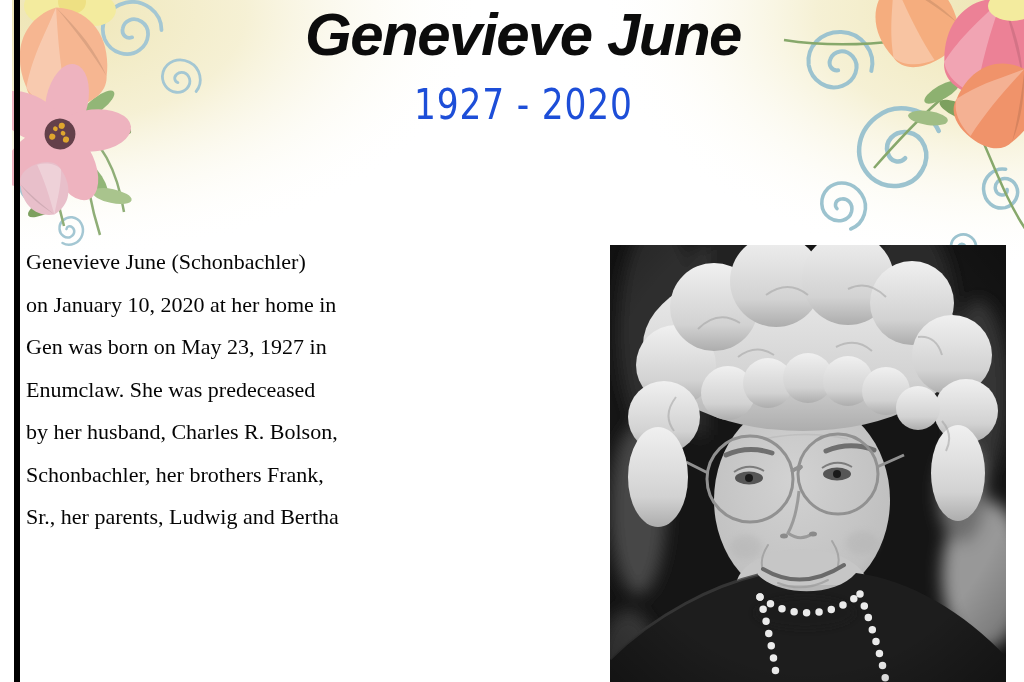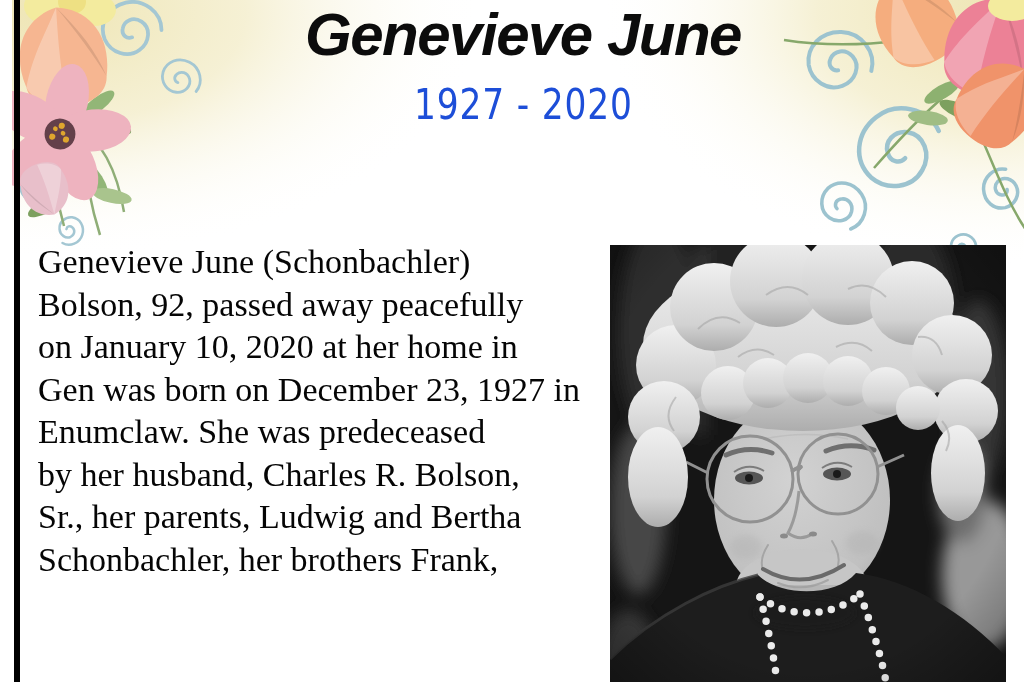--- a/index.html
+++ b/index.html
@@ -10,22 +10,22 @@
   .border-right{left:1014px;width:7px;}
   .decor{position:absolute;top:0;z-index:1;}
   .decor-left{left:0;}
   .decor-right{left:594px;}
   .header{position:absolute;left:8px;right:10px;top:-6px;text-align:center;z-index:3;}
   .name-line{display:block;font-family:"Liberation Sans","DejaVu Sans",sans-serif;
              font-weight:bold;font-style:italic;font-size:60px;line-height:82px;
              letter-spacing:-1.5px;color:#0c0c0c;white-space:nowrap;}
   .years{margin-top:3px;font-family:"DejaVu Sans",sans-serif;font-size:42px;line-height:52px;color:#1d4ed8;}
   .years-inner{display:inline-block;transform:scaleX(0.82);transform-origin:50% 50%;letter-spacing:1px;}
-  .body-text{position:absolute;left:26px;top:241px;width:600px;z-index:3;
-             font-family:"Liberation Serif","DejaVu Serif",serif;font-size:34px;
+  .body-text{position:absolute;left:14px;top:241px;width:600px;z-index:3;
+             font-family:"Liberation Serif","DejaVu Serif",serif;font-size:22px;
              line-height:42.5px;color:#050505;}
   .tline{white-space:nowrap;}
   .photo{position:absolute;left:598px;top:245px;width:396px;height:437px;z-index:2;}
 </style>
 </head>
 <body>
 
 <div class="page">
 
   <svg class="decor decor-left" width="460" height="260" viewBox="0 0 460 260">
@@ -136,27 +136,26 @@
     <div>
       <span class="name-line">Genevieve June</span>
     </div>
     <div class="years">
       <span class="years-inner">1927 - 2020</span>
     </div>
   </header>
 
   <main class="body-text">
     <div class="tline">Genevieve June (Schonbachler)</div>
-    <div class="tline">Bolson, 92, passed away peacefully</div>
     <div class="tline">on January 10, 2020 at her home in</div>
-    <div class="tline">Gen was born on December 23, 1927 in</div>
+    <div class="tline">Gen was born on May 23, 1927 in</div>
     <div class="tline">Enumclaw. She was predeceased</div>
     <div class="tline">by her husband, Charles R. Bolson,</div>
+    <div class="tline">Schonbachler, her brothers Frank,</div>
     <div class="tline">Sr., her parents, Ludwig and Bertha</div>
-    <div class="tline">Schonbachler, her brothers Frank,</div>
   </main>
 
   <svg class="photo" viewBox="0 0 396 437">
     <defs>
       <filter id="soft" x="-40%" y="-40%" width="180%" height="180%">
         <feGaussianBlur stdDeviation="8"></feGaussianBlur>
       </filter>
       <filter id="soft2" x="-40%" y="-40%" width="180%" height="180%">
         <feGaussianBlur stdDeviation="3"></feGaussianBlur>
       </filter>

